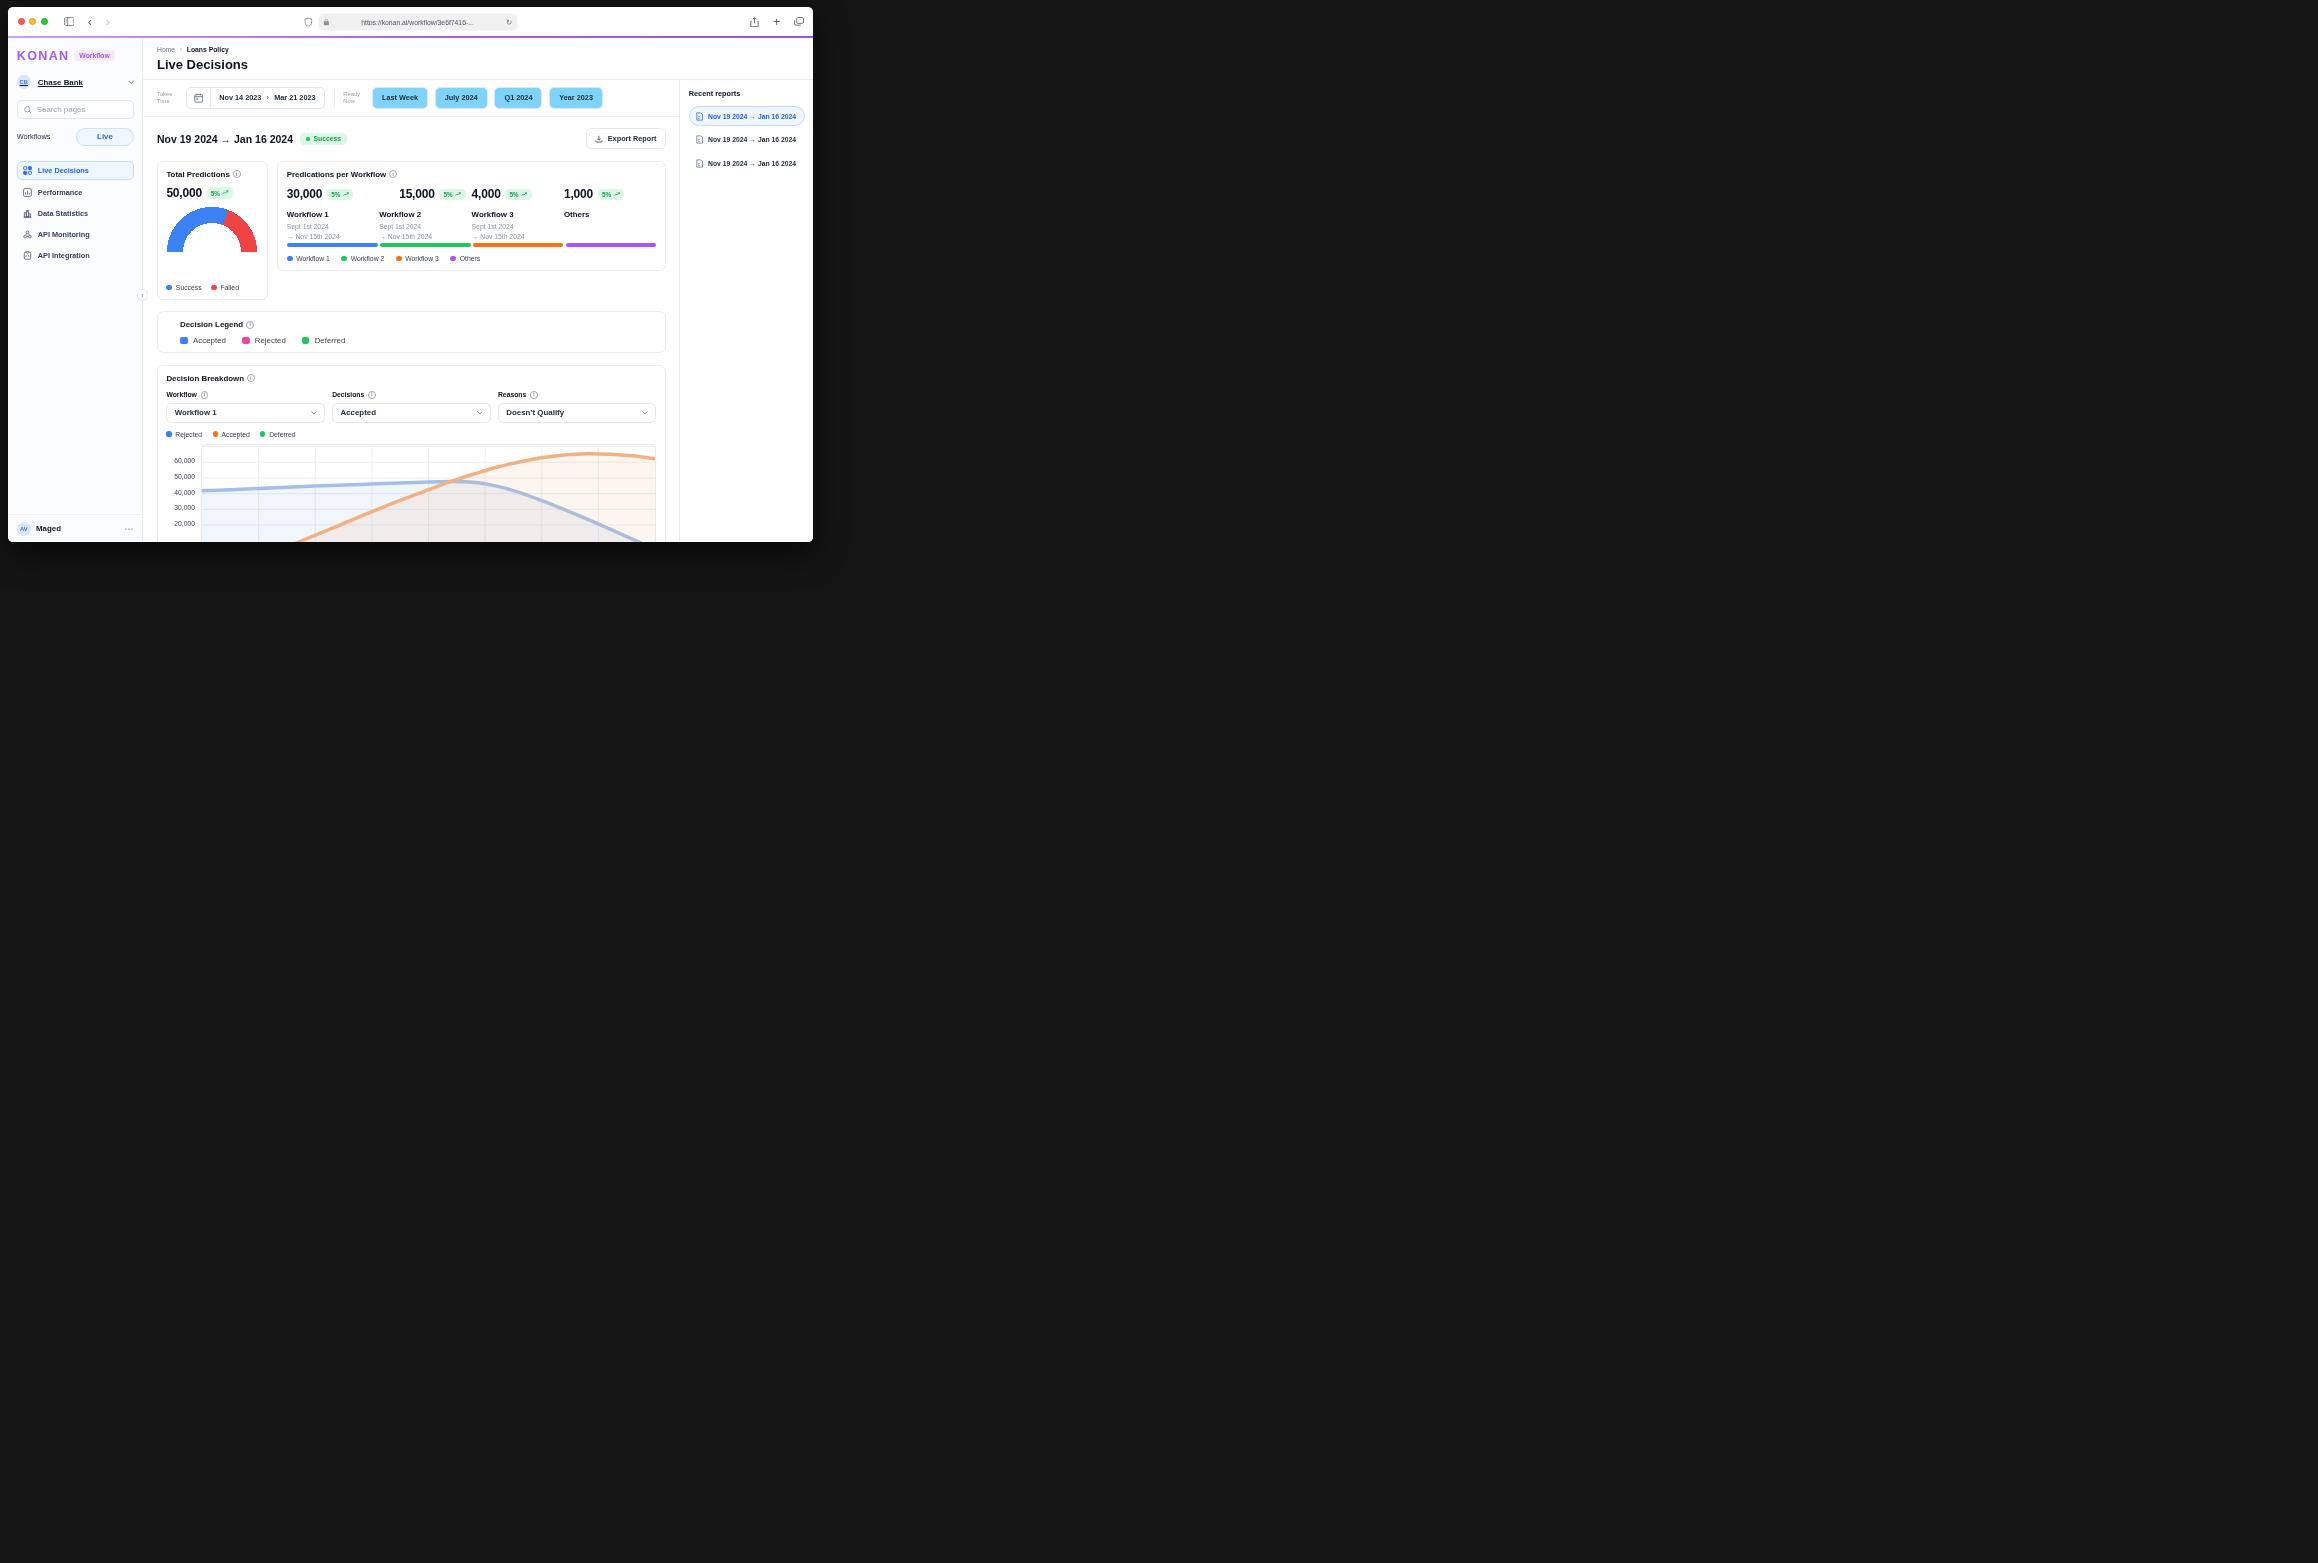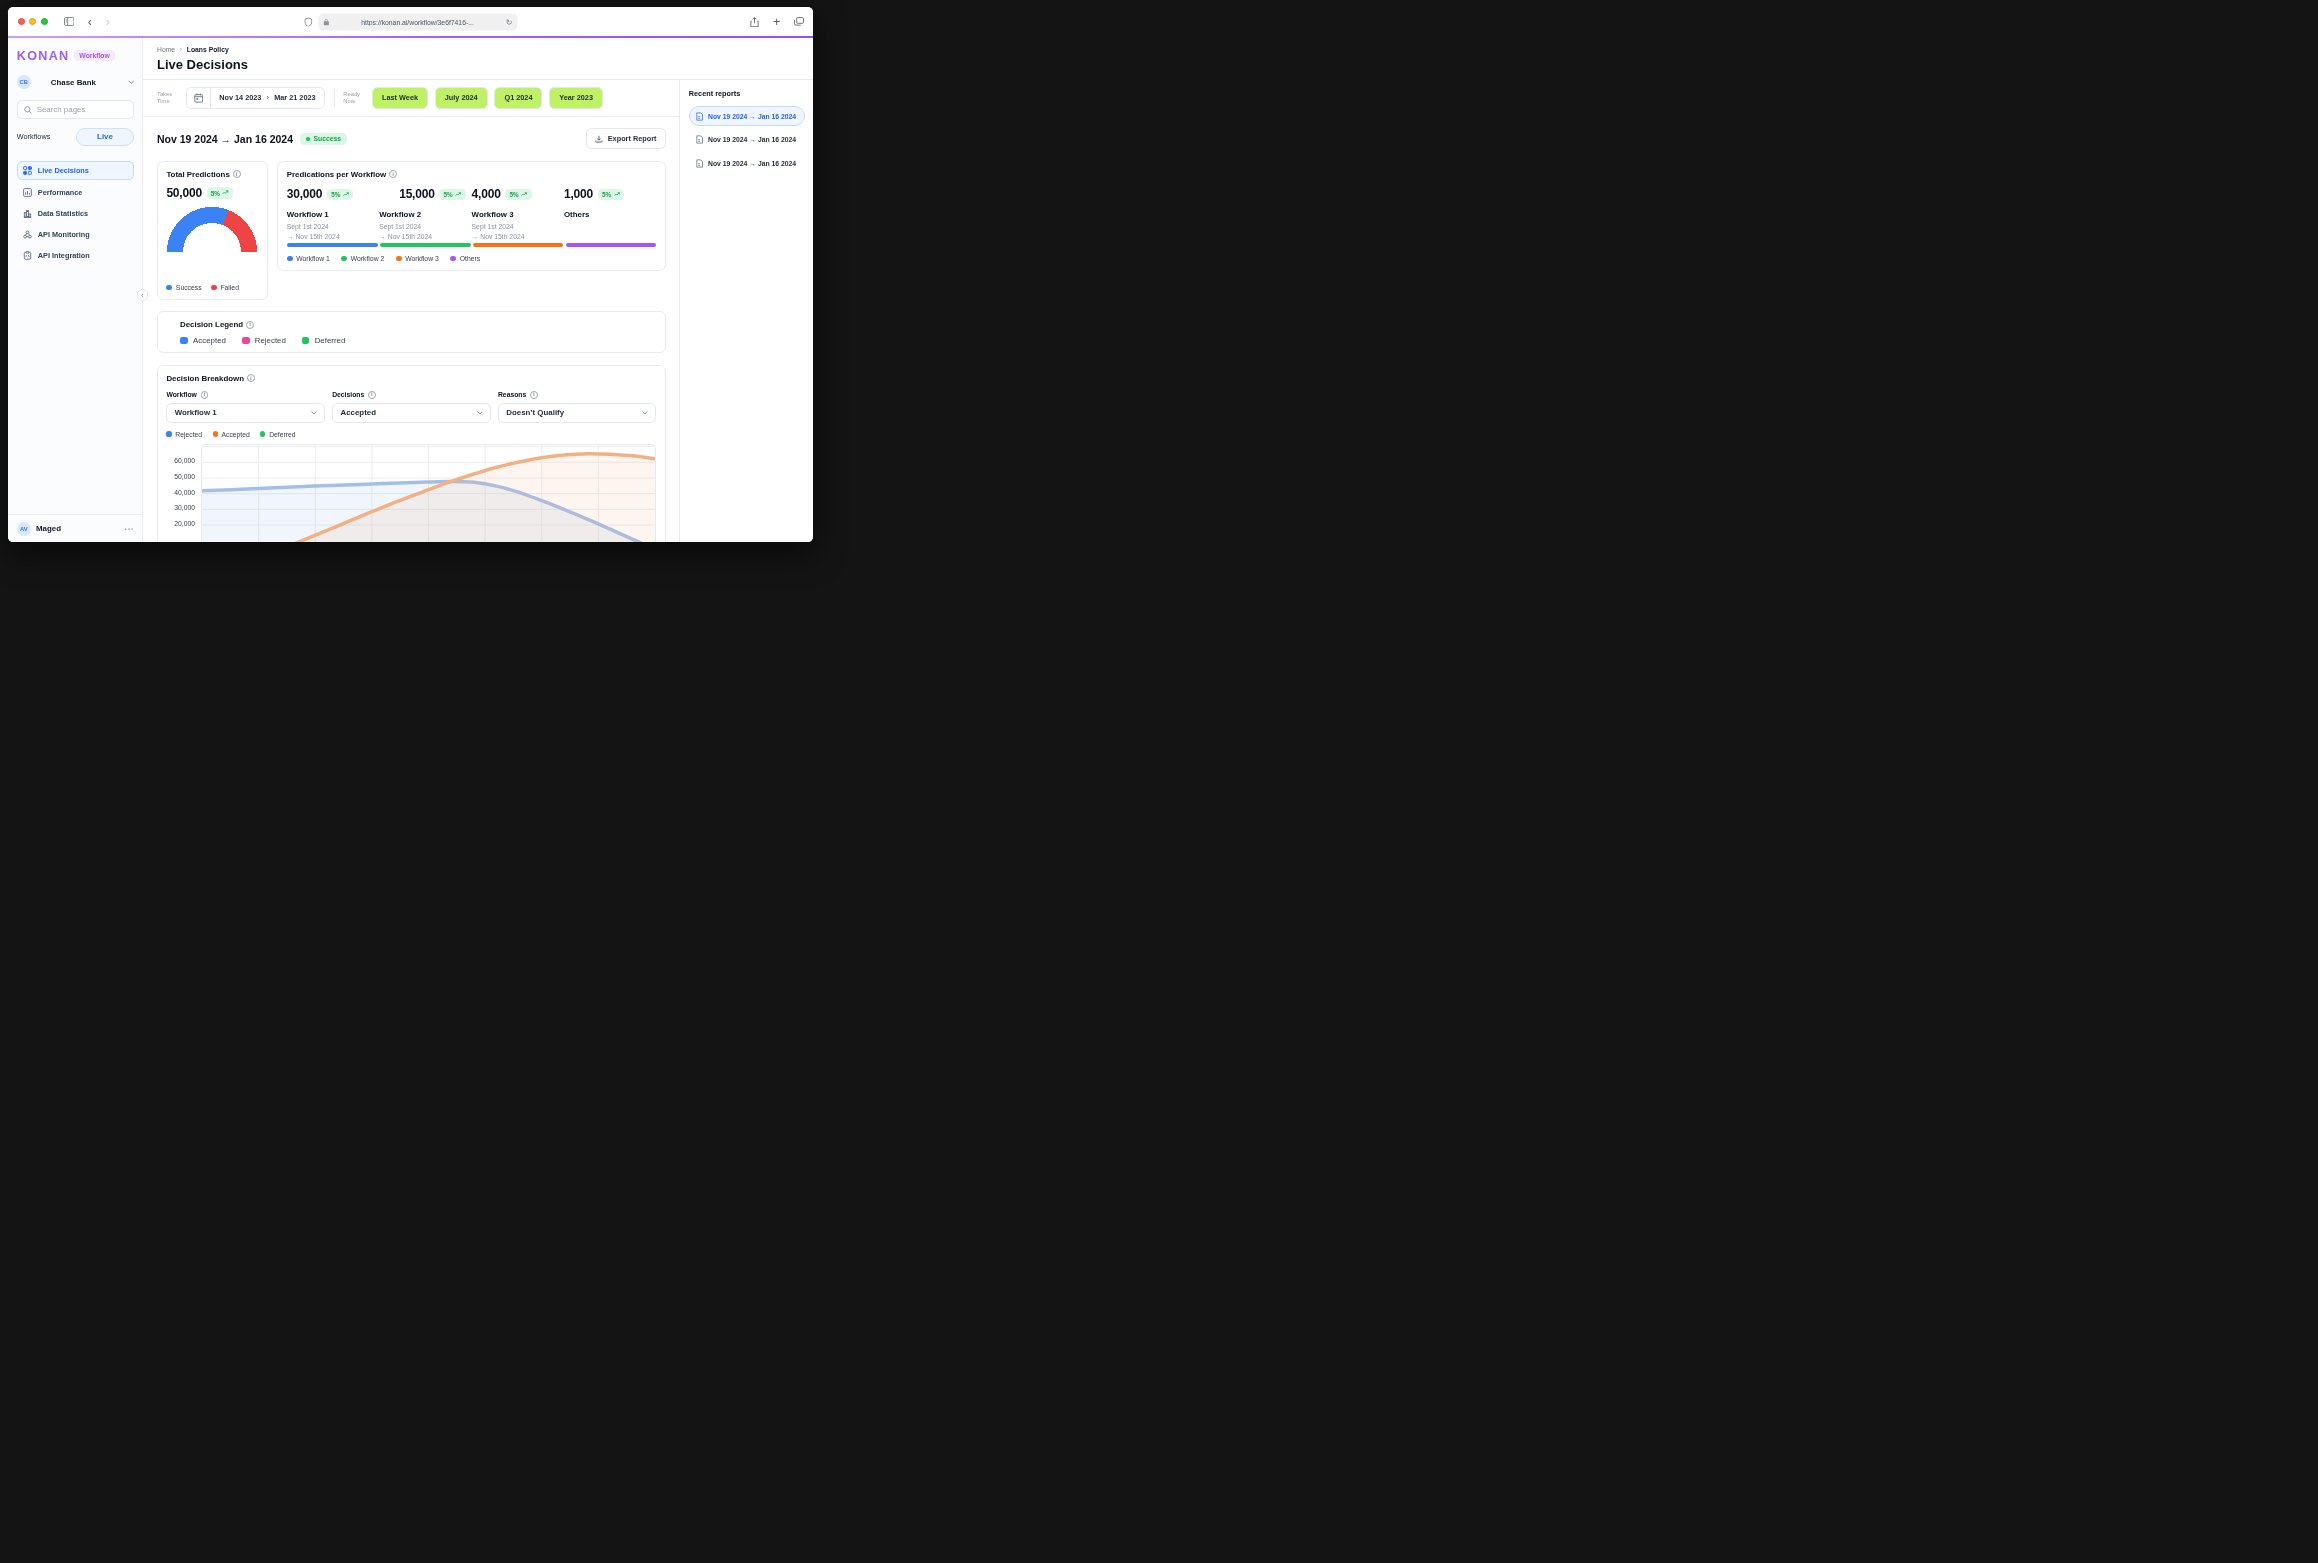--- a/index.html
+++ b/index.html
@@ -36,21 +36,21 @@
   
   .app { flex:1; display:flex; min-height:0; }
   .sidebar {
     width:135px; flex:0 0 135px; background:#fbfcfd; border-right:0.5px solid #e8eaee;
     display:flex; flex-direction:column; position:relative;
   }
   .side-pad { padding:10.5px 8.4px 0; }
   .logo-row { display:flex; align-items:center; gap:4.7px; }
   .logo { font-size:12.6px; font-weight:800; letter-spacing:1.3px; color:#a25bf3; transform:scaleY(1.04); }
   .logo-badge { background:#f6eafd; color:#a855f7; font-size:6.8px; font-weight:600; padding:2.1px 5.2px; border-radius:4.2px; }
-  .org-row { display:flex; align-items:center; gap:20px; margin-top:12.6px; }
+  .org-row { display:flex; align-items:center; gap:7px; margin-top:12.6px;text-decoration:underline; }
   .avatar { width:14px; height:14px; border-radius:50%; background:#d8e7fc; color:#3b76ef; font-size:5.8px; font-weight:700; display:grid; place-items:center; }
   .org-name { font-size:7.9px; font-weight:700; color:#0f172a; flex:1; }
   .chev { color:#6b7280; display:flex; }
   .search { margin-top:10.5px; height:19.4px; border:0.5px solid #e4e7ec; background:#fff; border-radius:5.2px; display:flex; align-items:center; gap:4.7px; padding:0 6.3px; }
   .search input { border:none; outline:none; background:transparent; font-size:7.9px; color:#374151; width:100%; font-family:inherit; }
   .search input::placeholder { color:#9aa1ac; }
   .ws-row { display:flex; align-items:center; justify-content:space-between; margin-top:8.4px; }
   .ws-label { font-size:7.3px; color:#1f2937; }
   .live-pill { height:18px; width:58px; border-radius:9px; background:#eff6ff; border:0.5px solid #cfe0fb; color:#2563eb; font-size:7.9px; font-weight:700; display:grid; place-items:center; }
   .nav { margin-top:15.7px; display:flex; flex-direction:column; gap:2.1px; }
@@ -77,21 +77,21 @@
   .body-row { flex:1; display:flex; min-height:0; }
   .center-col { flex:1; min-width:0; display:flex; flex-direction:column; }
   
   .filterbar { display:flex; align-items:center; gap:6.8px; padding:7.3px 13.6px; border-bottom:0.5px solid #eceef2; }
   .tiny-label { font-size:5.8px; color:#9aa1ac; width:22px; line-height:1.25; }
   .datectl { display:flex; align-items:stretch; border:0.5px solid #e4e7ec; border-radius:5.2px; height:21.5px; overflow:hidden; background:#fff; }
   .datectl .calseg { width:24px; display:grid; place-items:center; border-right:0.5px solid #e4e7ec; color:#64748b; }
   .datectl .dates { display:flex; align-items:center; gap:5.2px; padding:0 8.4px; font-size:7.3px; font-weight:600; color:#1e293b; }
   .date-sep { color:#64748b; font-size:7.3px; }
   .vdiv { width:0.5px; height:19px; background:#e8eaee; margin:0 2.1px; }
-  .preset { height:21.5px; padding:0 9px; border-radius:5.2px; border:0.5px solid #e4e7ec; background:#bef264; font-size:7.3px; font-weight:700; color:#1f2937; font-family:inherit; }
+  .preset { height:21.5px; padding:0 9px; border-radius:5.2px; border:0.5px solid #e4e7ec; background:#7dd3fc; font-size:7.3px; font-weight:700; color:#1f2937; font-family:inherit; }
   
   .content { flex:1; overflow:hidden; padding:11.5px 13.6px; }
   .range-row { display:flex; align-items:center; }
   .range-title { font-size:10.5px; font-weight:800; color:#0b1220; }
   .status-badge { margin-left:7.3px; background:#ddf7e7; color:#17a34a; font-size:6.8px; font-weight:600; border-radius:4.2px; padding:2.6px 5.8px; display:flex; align-items:center; gap:3.7px; }
   .status-dot { width:3.7px; height:3.7px; border-radius:50%; background:#22c55e; }
   .export-btn { margin-left:auto; height:21px; border:0.5px solid #e4e7ec; border-radius:5.2px; background:#fff; display:flex; align-items:center; gap:4.7px; padding:0 8.4px; font-size:7.3px; font-weight:600; color:#1e293b; font-family:inherit; }
   .cards-row { display:flex; gap:9.4px; margin-top:11.5px; }
   .card { background:#fff; border:0.5px solid #e8eaee; border-radius:6.3px; padding:7.9px 8.4px; }
   .card-title-row { display:flex; align-items:center; gap:3px; }

